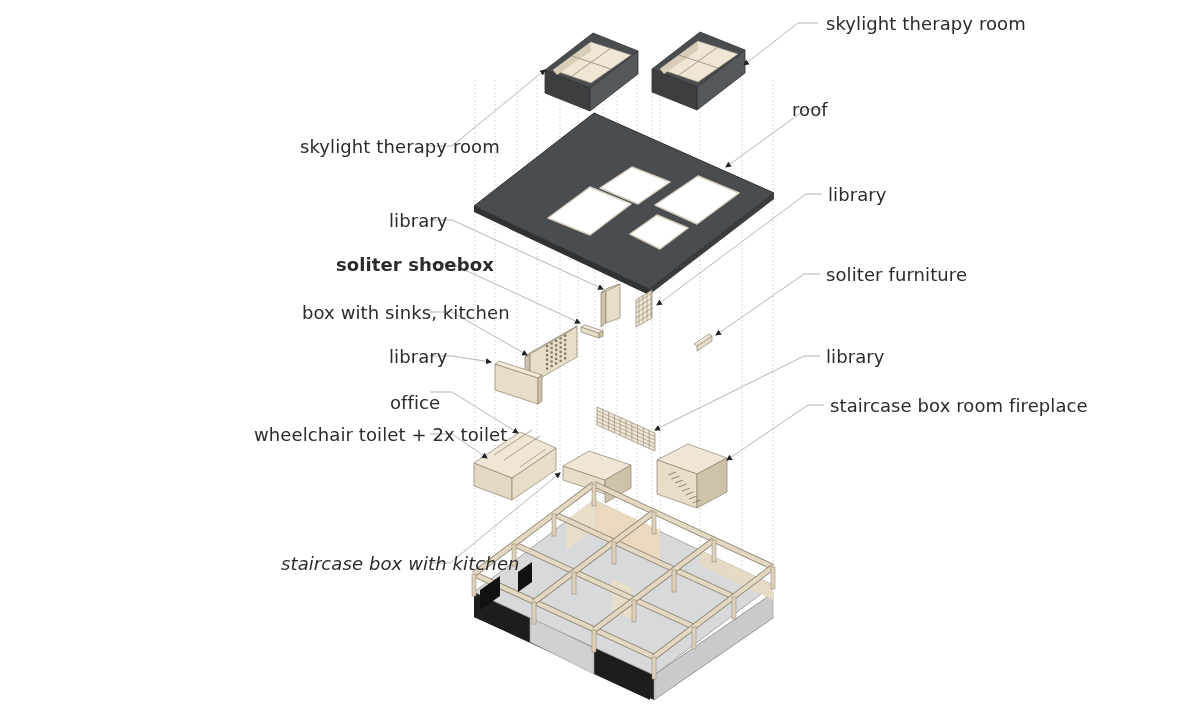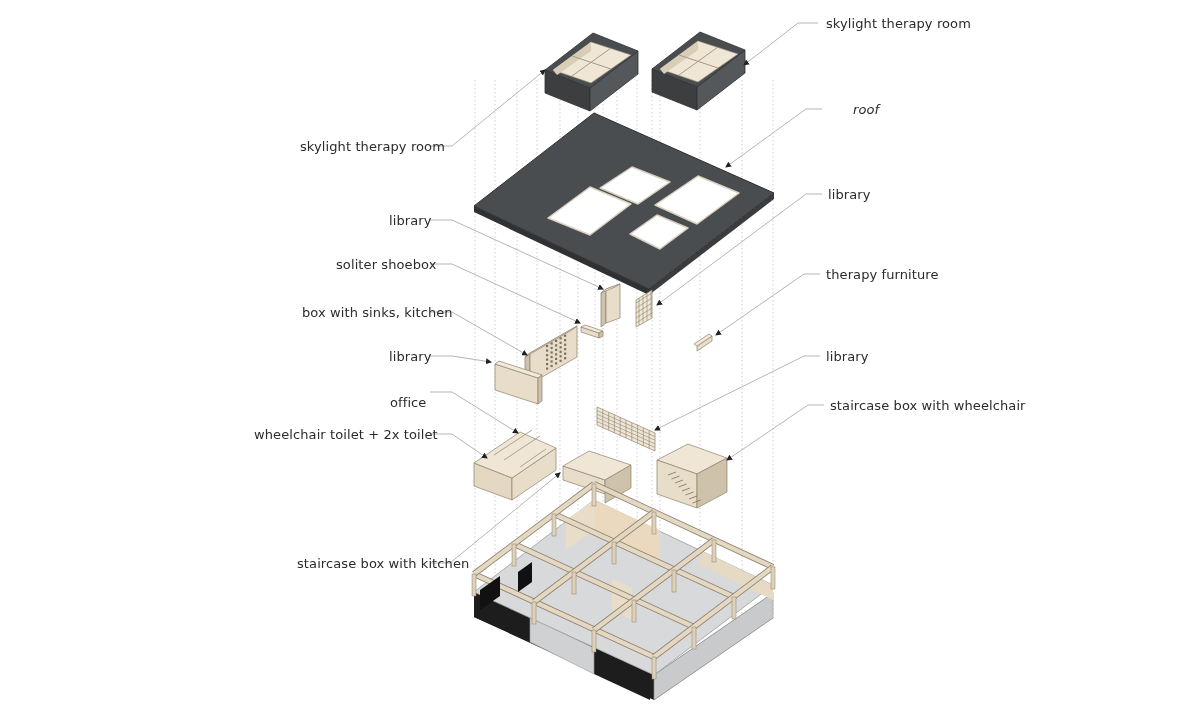--- a/index.html
+++ b/index.html
@@ -1,20 +1,20 @@
 <!DOCTYPE html>
 <html><head>
 <meta charset="utf-8">
 <style>
   html,body{margin:0;padding:0;background:#ffffff;}
   body{width:1200px;height:705px;overflow:hidden;position:relative;
        font-family:"DejaVu Sans","Liberation Sans",sans-serif;}
   #stage{position:absolute;left:0;top:0;width:1200px;height:705px;}
   svg{position:absolute;left:0;top:0;}
-  .lbl{position:absolute;font-size:13px;color:#2b2b2b;white-space:nowrap;
+  .lbl{position:absolute;font-size:18px;color:#2b2b2b;white-space:nowrap;
        line-height:16px;letter-spacing:0.1px;}
   .lbl.left{text-align:right;}
 </style>
 </head>
 <body>
 
 <div id="stage">
   <svg id="drawing" width="1200" height="705" viewBox="0 0 1200 705">
       <defs>
         <marker id="arr" markerWidth="6" markerHeight="6" refX="5" refY="3" orient="auto" markerUnits="userSpaceOnUse">
@@ -241,26 +241,26 @@
         <polyline points="822,109 806,109 726,167" fill="none" stroke="#b5b5b5" stroke-width="1" marker-end="url(#arr)"></polyline>
         <polyline points="822,194 806,194 657,305" fill="none" stroke="#b5b5b5" stroke-width="1" marker-end="url(#arr)"></polyline>
         <polyline points="820,274 804,274 716,335" fill="none" stroke="#b5b5b5" stroke-width="1" marker-end="url(#arr)"></polyline>
         <polyline points="820,356 804,356 655,430" fill="none" stroke="#b5b5b5" stroke-width="1" marker-end="url(#arr)"></polyline>
         <polyline points="824,405 808,405 727,460" fill="none" stroke="#b5b5b5" stroke-width="1" marker-end="url(#arr)"></polyline>
       </g>
     </svg>
   <div id="labels">
       <div class="lbl left" style="left: 300px; top: 139px;">skylight therapy room</div>
       <div class="lbl left" style="left: 389px; top: 213px;">library</div>
-      <div class="lbl left" style="left: 336px; top: 257px;">soliter shoebox</div>
+      <div class="lbl left" style="left: 336px; top: 257px; font-weight: bold;">soliter shoebox</div>
       <div class="lbl left" style="left: 302px; top: 305px;">box with sinks, kitchen</div>
       <div class="lbl left" style="left: 389px; top: 349px;">library</div>
       <div class="lbl left" style="left: 390px; top: 395px;">office</div>
       <div class="lbl left" style="left: 254px; top: 427px;">wheelchair toilet + 2x toilet</div>
-      <div class="lbl left" style="left: 297px; top: 556px;">staircase box with kitchen</div>
+      <div class="lbl left" style="left: 281px; top: 556px; font-style: italic;">staircase box with kitchen</div>
       <div class="lbl right" style="left: 826px; top: 16px;">skylight therapy room</div>
-      <div class="lbl right" style="left: 853px; top: 102px; font-style: italic;">roof</div>
+      <div class="lbl right" style="left: 792px; top: 102px;">roof</div>
       <div class="lbl right" style="left: 828px; top: 187px;">library</div>
-      <div class="lbl right" style="left: 826px; top: 267px;">therapy furniture</div>
+      <div class="lbl right" style="left: 826px; top: 267px;">soliter furniture</div>
       <div class="lbl right" style="left: 826px; top: 349px;">library</div>
-      <div class="lbl right" style="left: 830px; top: 398px;">staircase box with wheelchair</div>
+      <div class="lbl right" style="left: 830px; top: 398px;">staircase box room fireplace</div>
     </div>
 </div>
 
 </body></html>

